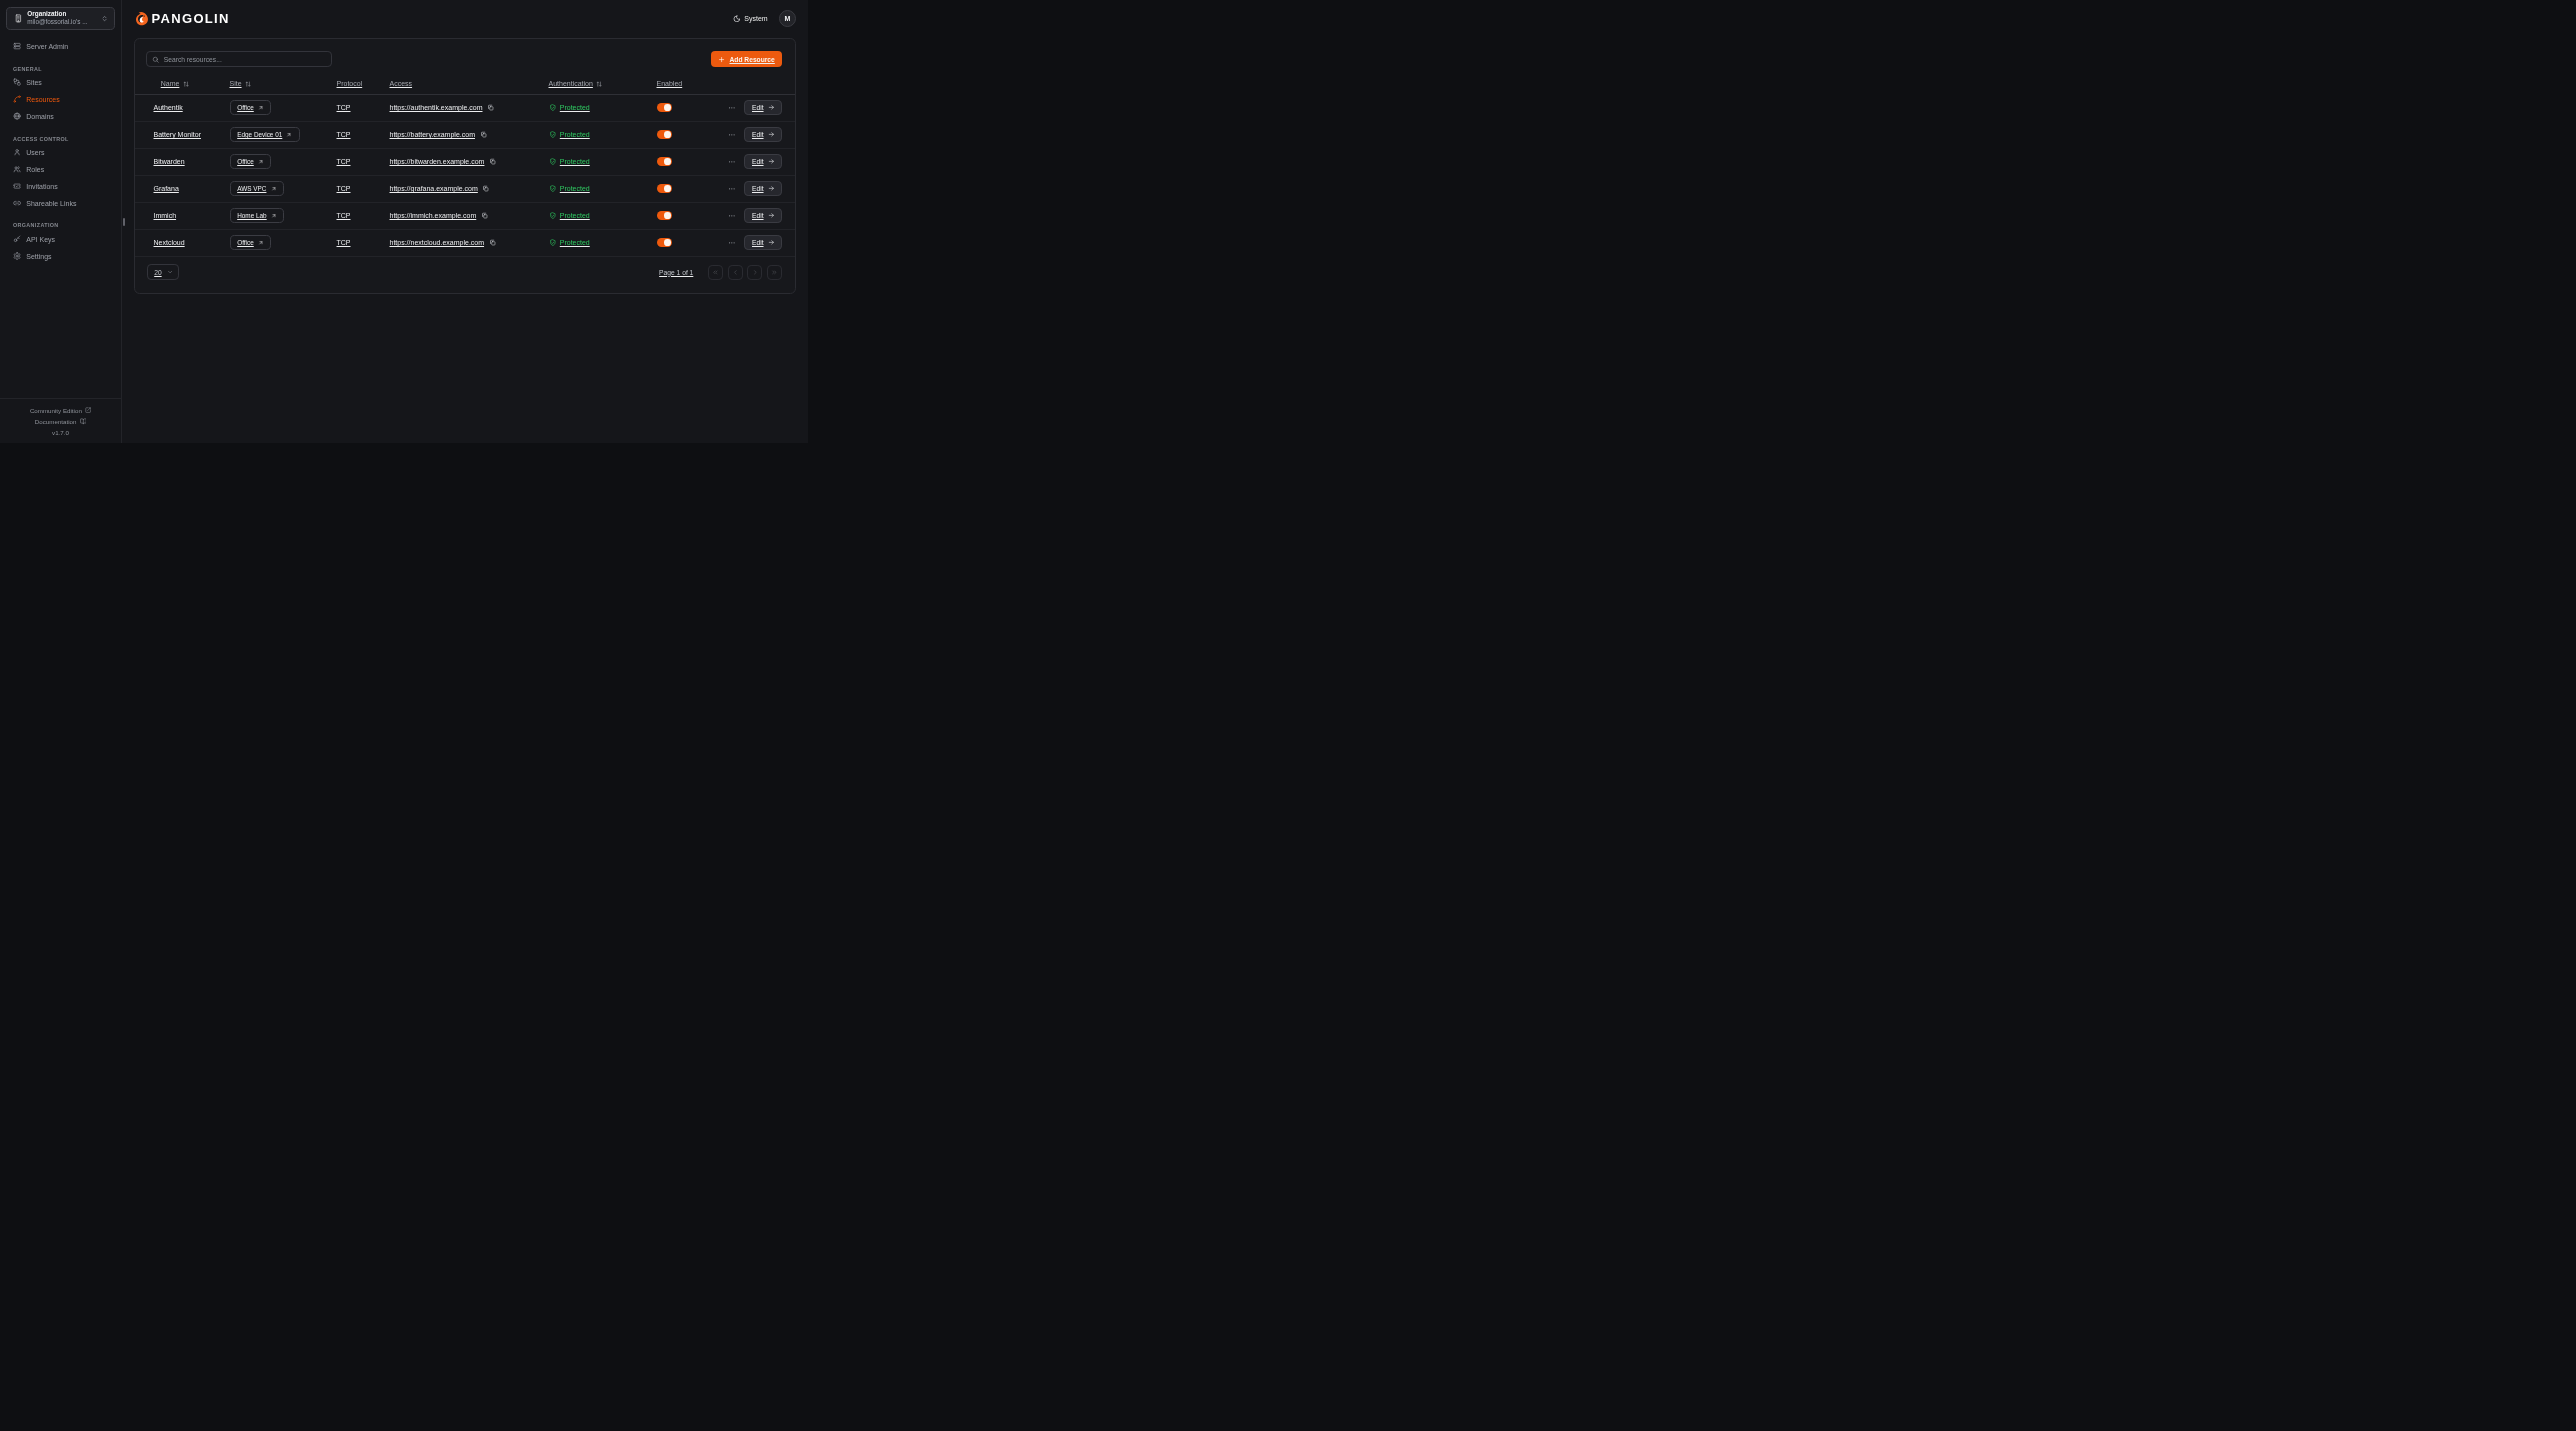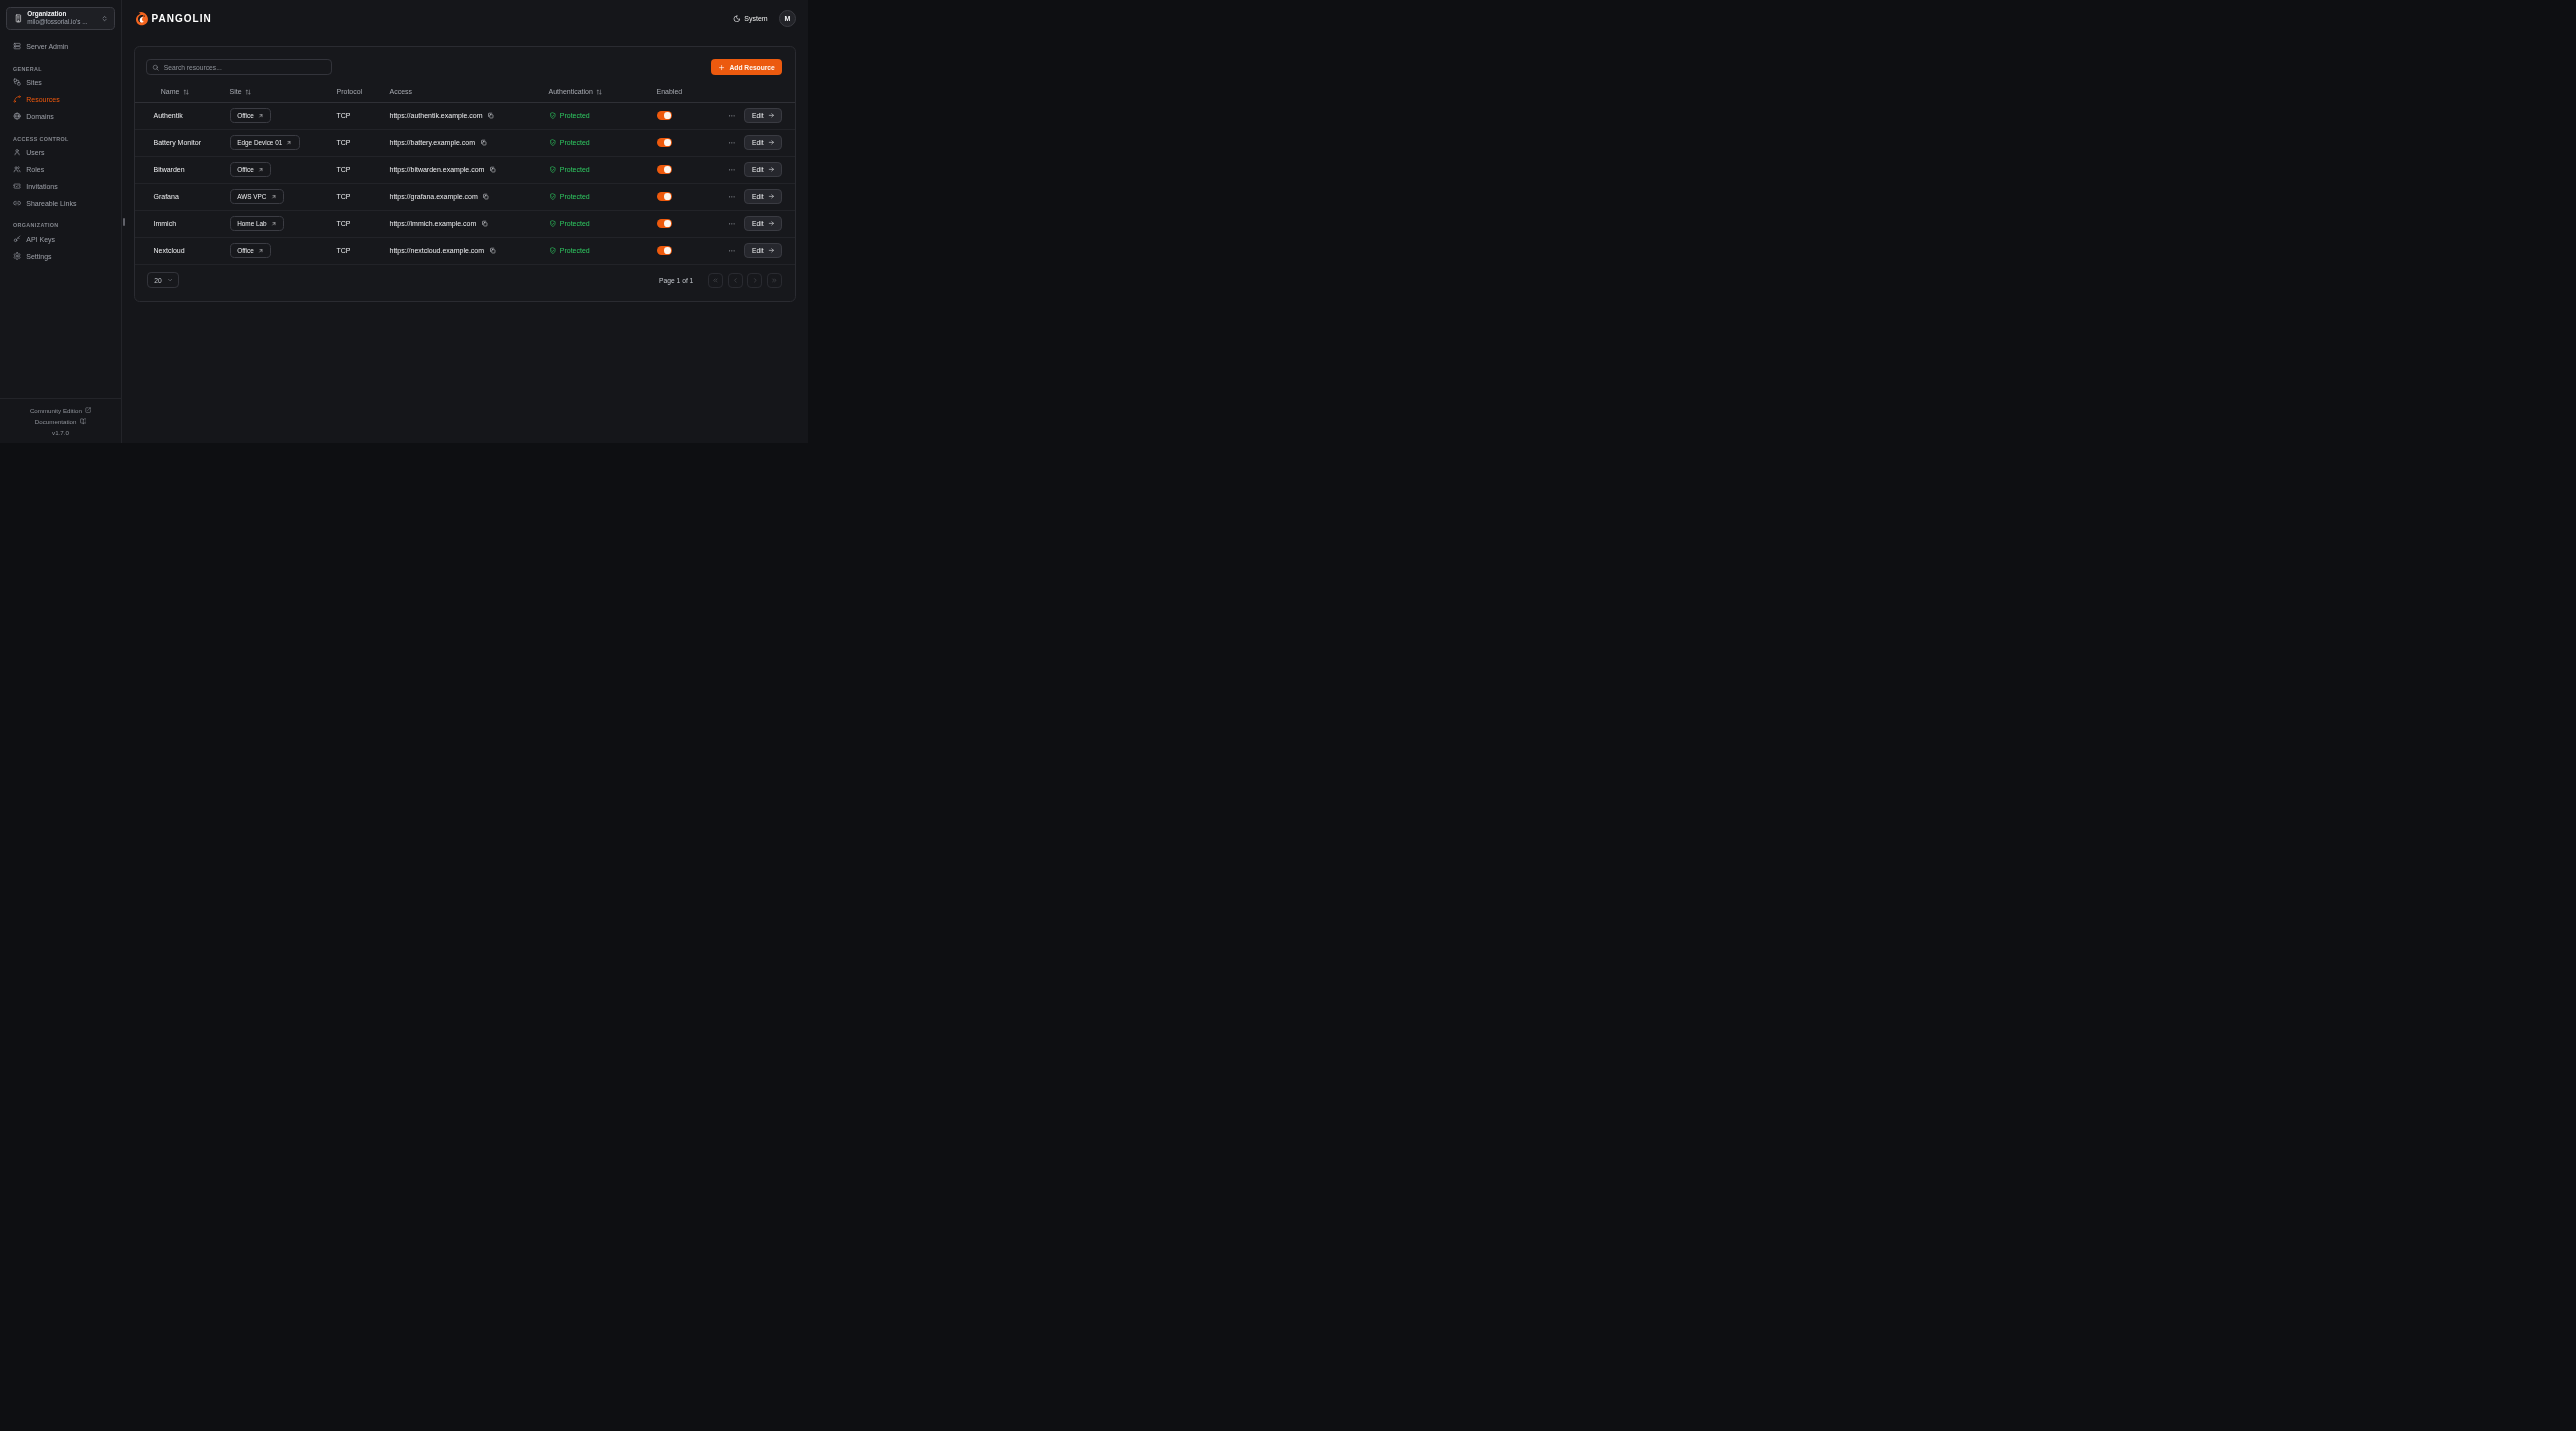--- a/index.html
+++ b/index.html
@@ -28,32 +28,32 @@
   .sidebar-footer .foot-line.static { cursor:default; }
   .sidebar-footer .icon { display:flex; color:#8e9299; }
 
   .resize-grip { position:absolute; left:123px; top:218px; width:1.8px; height:7.7px; border-radius:1px; background:#606169; cursor:col-resize; }
 
   
   main { flex:1; display:flex; flex-direction:column; padding:0 12px; min-width:0; }
   .topbar { height:37px; display:flex; align-items:center; }
   .logo { display:flex; align-items:center; gap:2.1px; }
   .logo-mark { width:15.5px; height:15.5px; display:block; }
-  .logo-word { font-size:10px; font-weight:700; letter-spacing:.10em; color:#ffffff; }
+  .logo-word { font-size:13px; font-weight:700; letter-spacing:.10em; color:#ffffff; }
   .topbar-right { margin-left:auto; display:flex; align-items:center; gap:11.3px; }
   .theme-toggle { display:flex; align-items:center; gap:4.1px; font-size:7px; color:#eceded; cursor:pointer; }
   .theme-toggle .icon { display:flex; color:#f4f5f7; }
   .avatar { width:17px; height:17px; border-radius:50%; background:#232429; border:0.5px solid #3a3b41; color:#f4f5f7; font-size:7px; font-weight:700; display:flex; align-items:center; justify-content:center; cursor:pointer; }
 
   .page-head { margin-top:12.4px; }
   .page-title { font-size:12.4px; font-weight:800; color:#fafafa; letter-spacing:-.01em; }
   .page-subtitle { margin-top:4.1px; font-size:7.7px; color:#9ca1ab; }
 
   
-  .card { margin-top:9px; border:0.5px solid #2a2b31; border-radius:5.7px; background:#17181c; padding:12.4px 0 13px; }
+  .card { margin-top:1px; border:0.5px solid #2a2b31; border-radius:5.7px; background:#17181c; padding:12.4px 0 13px;text-decoration:underline; }
   .toolbar { display:flex; align-items:center; justify-content:space-between; padding:0 13px 0 10.8px; }
   .search-box { width:186px; height:16px; border:0.5px solid #33343b; border-radius:4.1px; display:flex; align-items:center; gap:4.1px; padding:0 5.7px; color:#8e9299; }
   .search-box input { flex:1; background:transparent; border:none; outline:none; color:#e8e9ec; font-size:6.7px; font-family:inherit; }
   .search-box input::placeholder { color:#8e9299; }
   .btn-primary { display:flex; align-items:center; gap:4.1px; height:16px; padding:0 7.2px; border:none; border-radius:4.1px; background:#ec5a0f; color:#fff7f0; font-size:6.7px; font-weight:600; font-family:inherit; cursor:pointer; }
   .btn-primary .icon { display:flex; }
 
   .tgrid { display:grid; grid-template-columns:76px 107px 53px 159px 108px 77px 1fr; align-items:center; padding:0 13px 0 18.5px; }
   .thead { margin-top:6.7px; height:20.6px; border-bottom:0.5px solid #2f3036; color:#a7aab1; font-size:7px; }
   .th { display:flex; align-items:center; gap:3.6px; }

